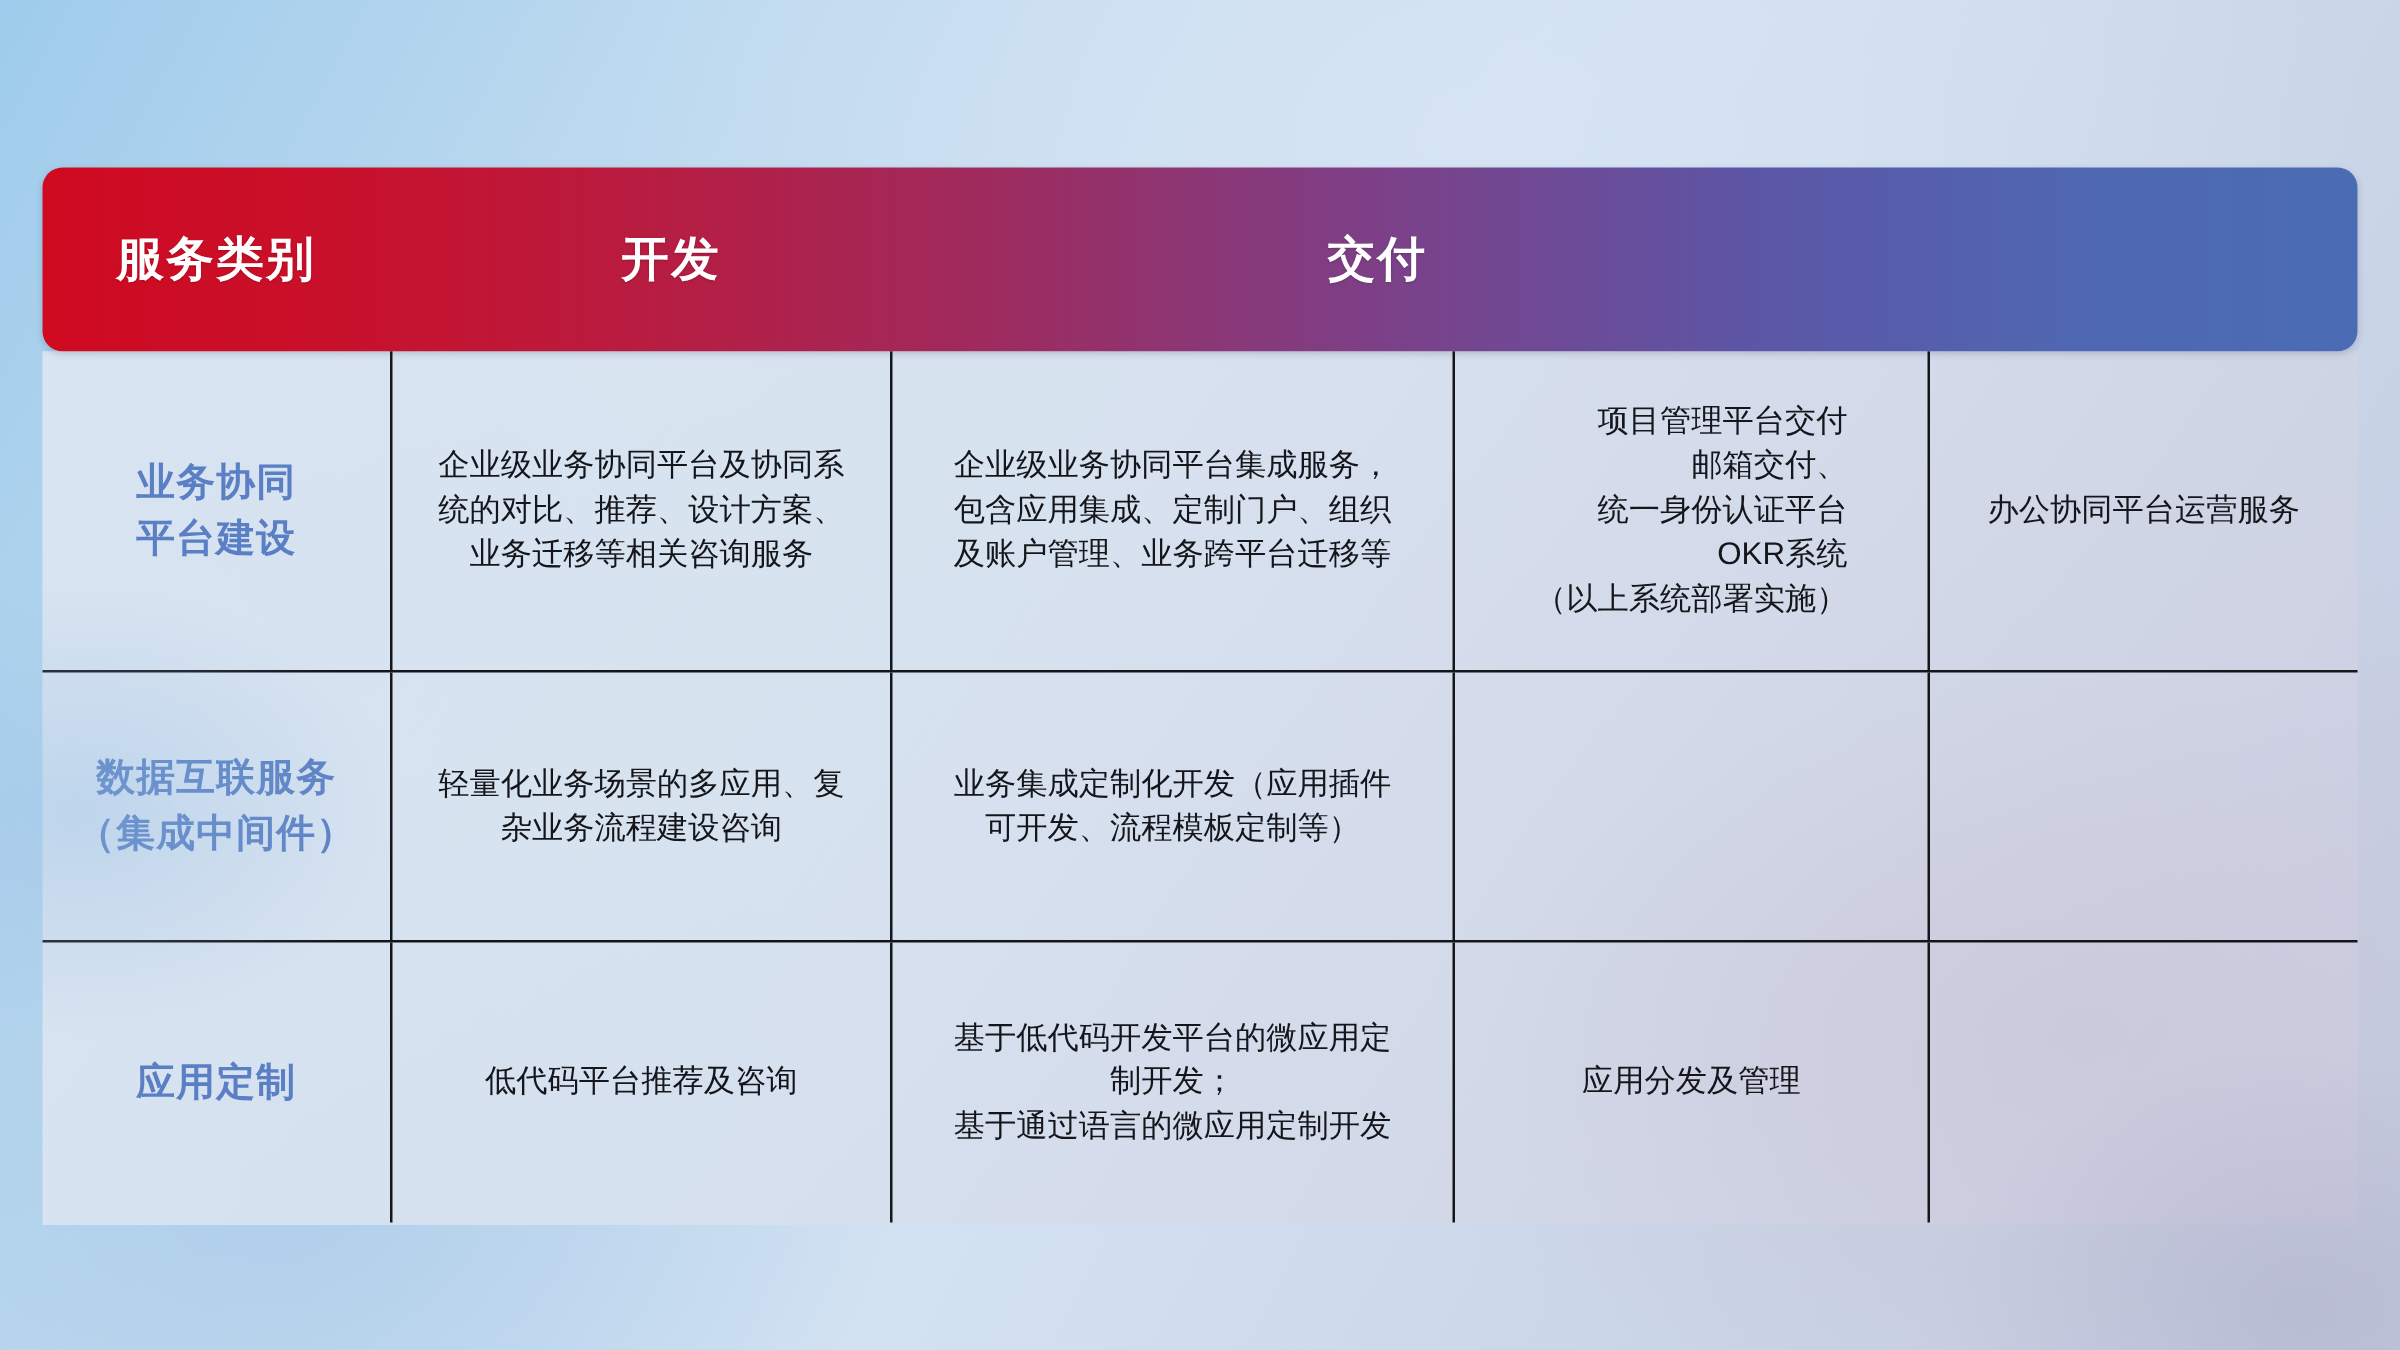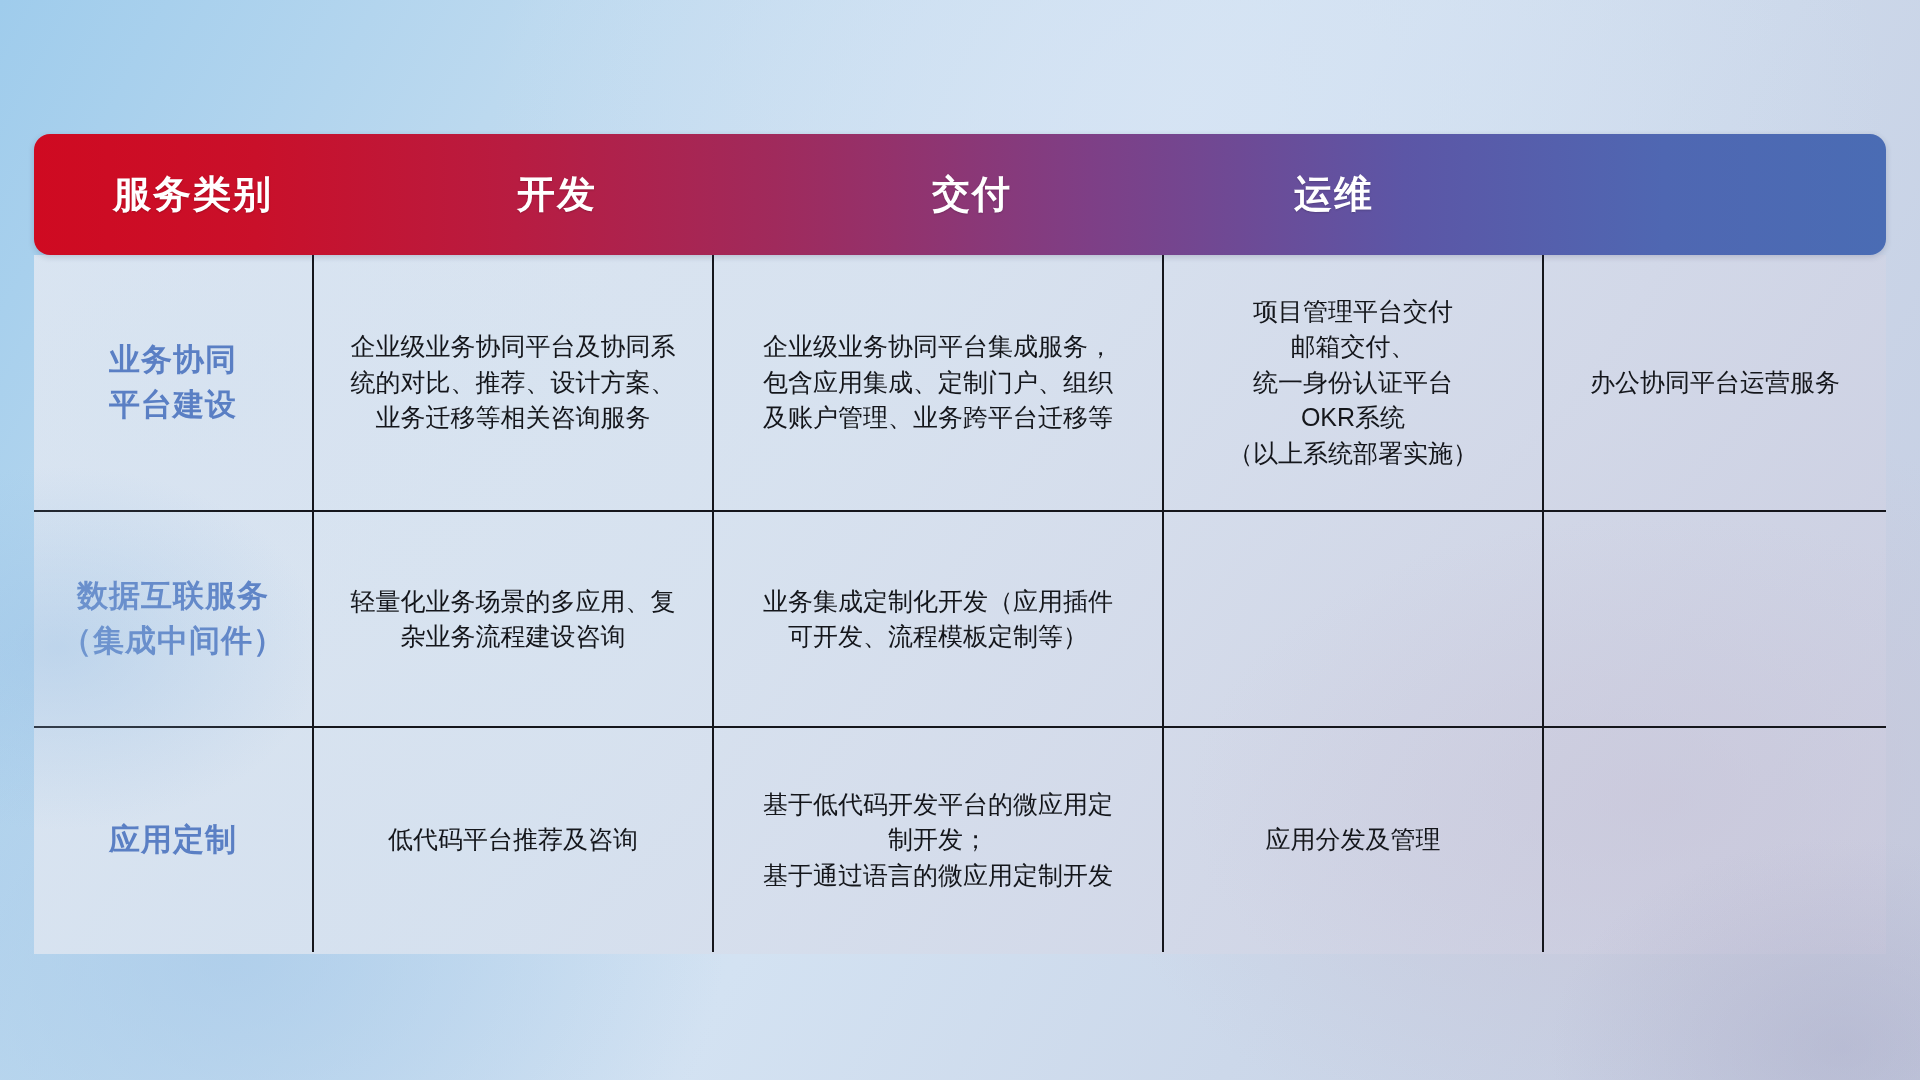--- a/index.html
+++ b/index.html
@@ -32,36 +32,35 @@
   
   #table-wrap {
     position:absolute;
     left:34px; top:134px;
     width:1852px; height:820px;
   }
 
   
   .thead {
     position:relative;
-    height:121px;
+    height:147px;
     border-radius:16px;
     background:linear-gradient(90deg,
         #cf0a21 0%,
         #c9102a 12%,
         #b81c41 26%,
         #a02a5c 40%,
         #7e3f86 57%,
         #5c56a6 74%,
         #4f67b2 88%,
         #4a6cb4 100%);
     display:flex;
     align-items:center;
     box-shadow:0 2px 6px rgba(40,40,70,0.18);
     z-index:2;
-    padding-left:20px;
   }
   .th {
     color:#ffffff;
     font-size:38px;
     font-weight:bold;
     letter-spacing:2px;
     text-align:center;
     text-shadow:0 1px 2px rgba(0,0,0,0.18);
     white-space:nowrap;
   }
@@ -101,39 +100,38 @@
     font-weight:bold;
     font-size:31px;
     line-height:1.45;
     letter-spacing:1px;
   }
 
   
   .c0 { width:278px; }
   .c1 { width:400px; }
   .c2 { width:450px;text-align:center; }
-  .c3 { width:380px; }
+  .c3 { width:380px;text-align:right; }
   .c4 { width:344px; }
 
   .r0 { height:255px; }
   .r1 { height:216px; }
   .r2 { height:226px; }
 </style>
 </head>
 <body>
 
 <div id="page">
 
   <div id="table-wrap">
 
     <div class="thead">
       <div class="th c0">服务类别</div>
       <div class="th c2">开发</div>
       <div class="th c3">交付</div>
-      <div class="th c4">运维</div>
     </div>
 
     <div class="tbody">
 
       <div class="trow r0">
         <div class="td rowlabel c0">业务协同
 平台建设</div>
         <div class="td c1 vline">企业级业务协同平台及协同系
 统的对比、推荐、设计方案、
 业务迁移等相关咨询服务</div>

